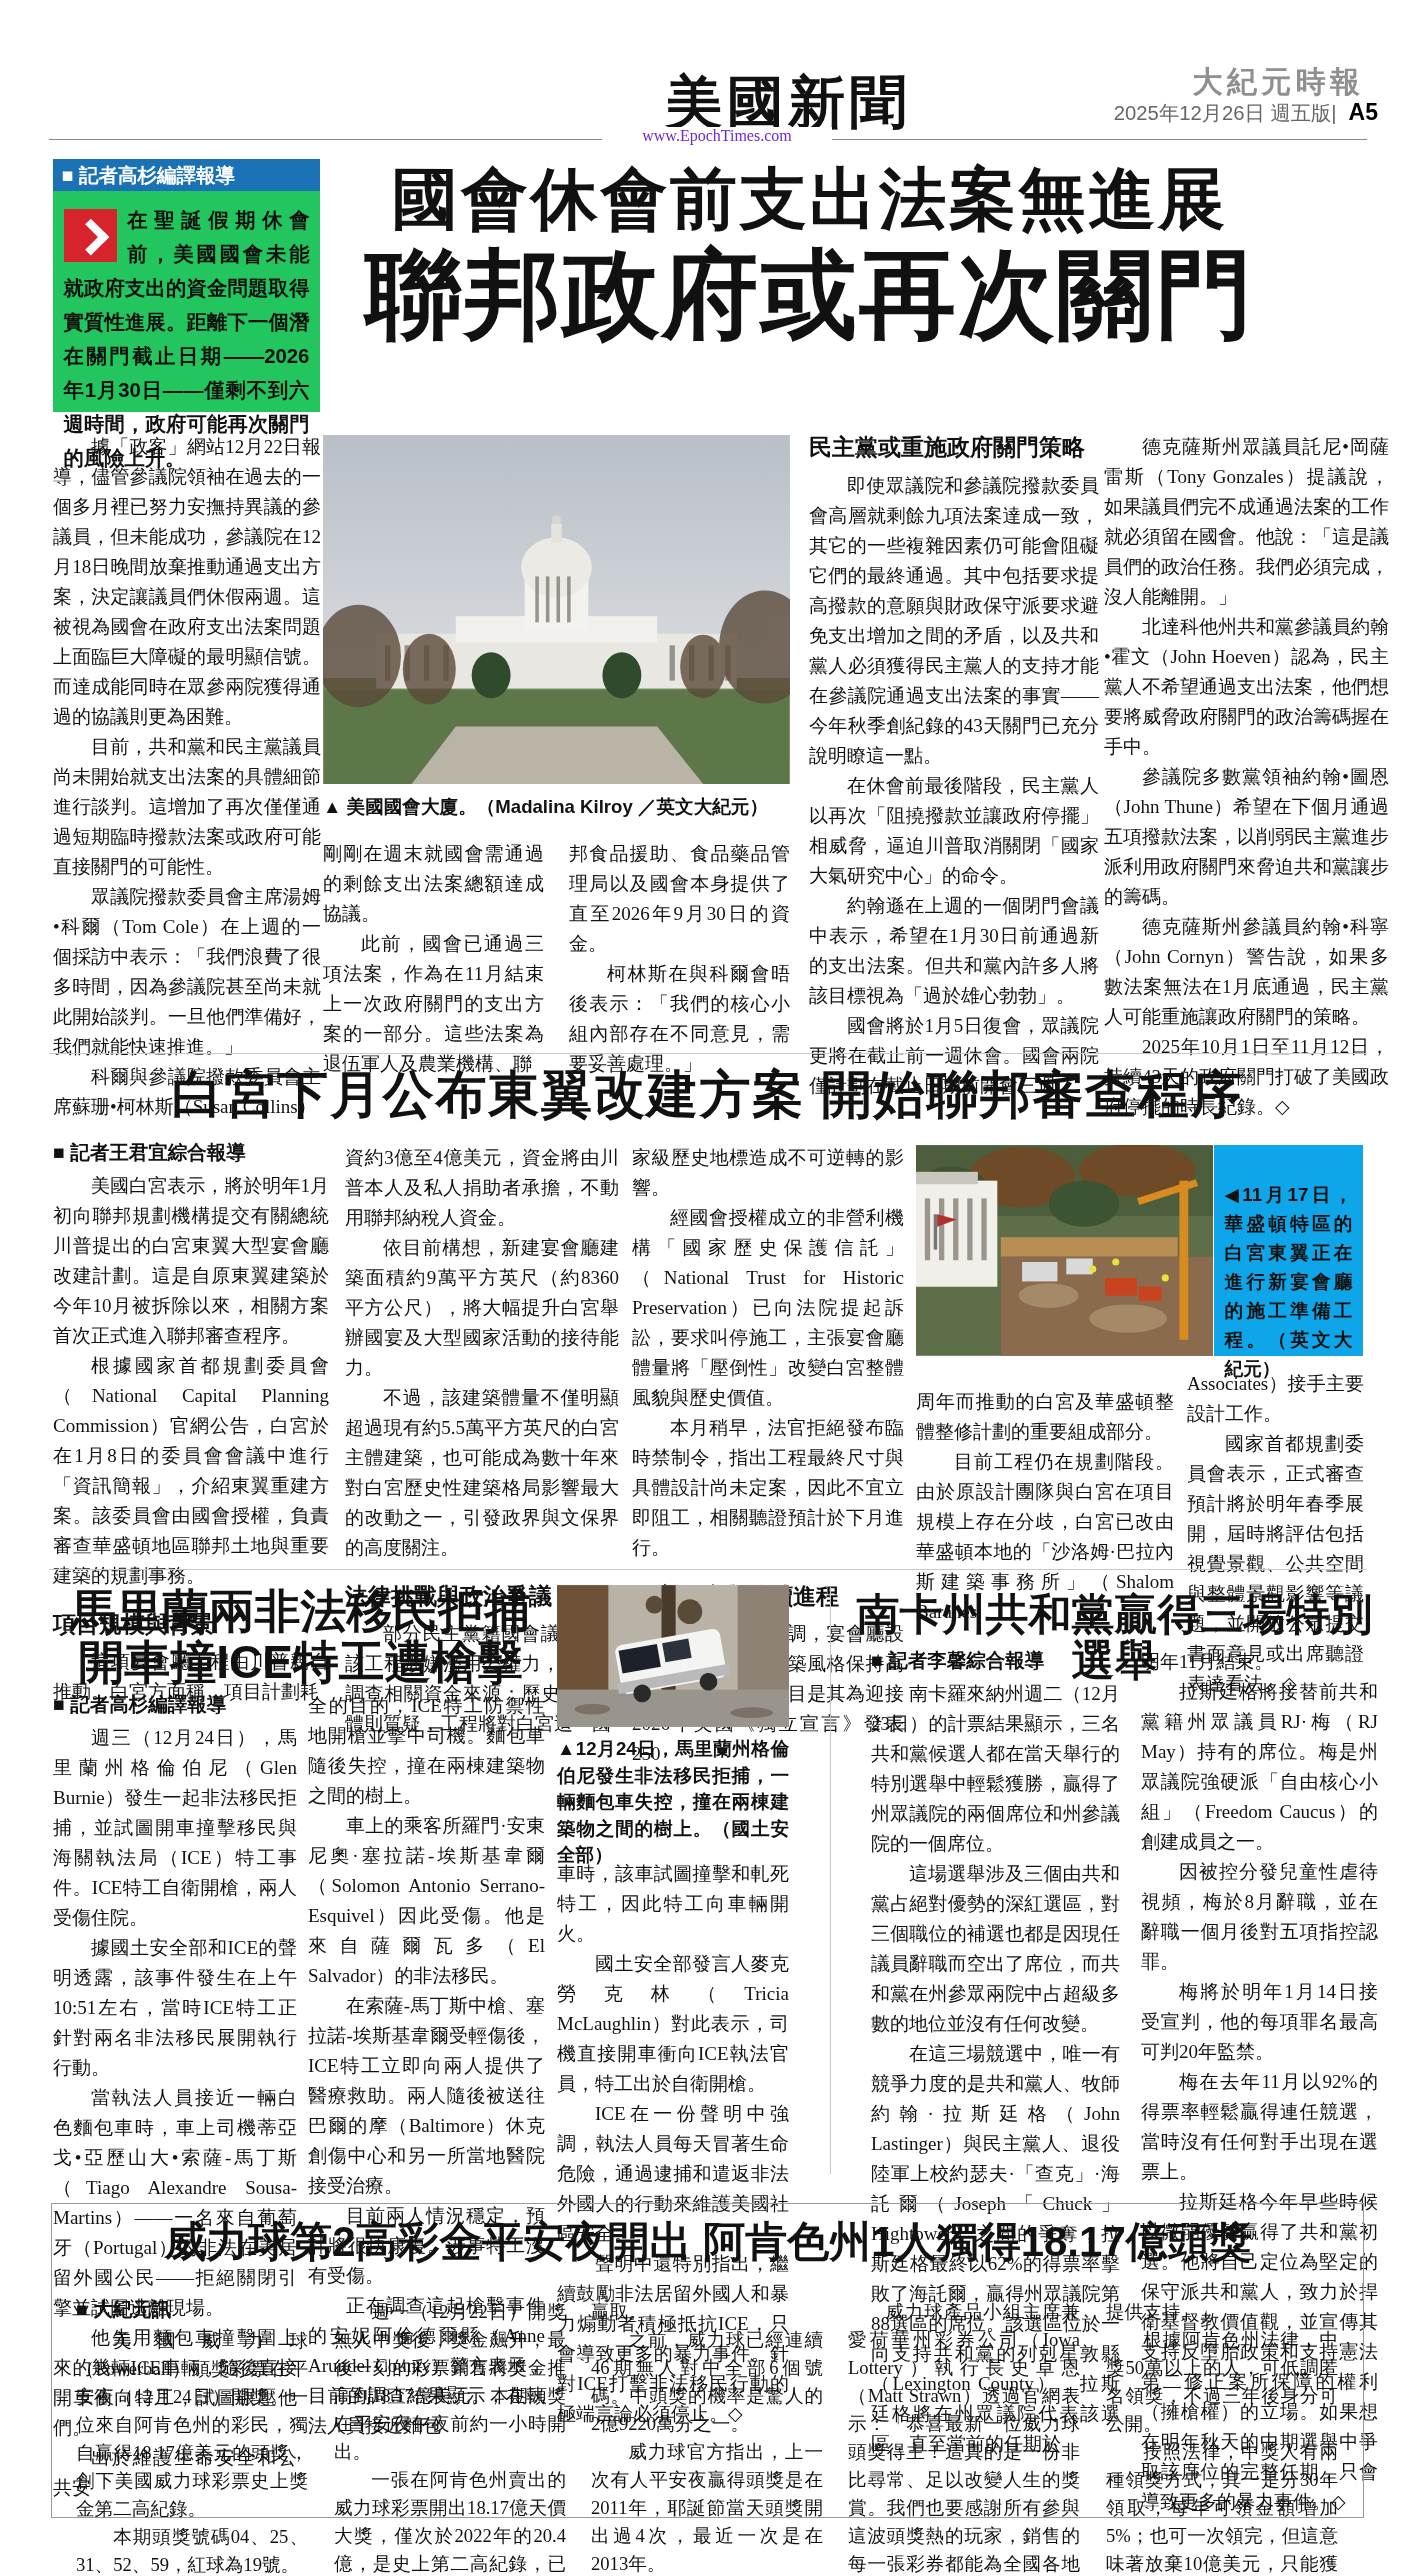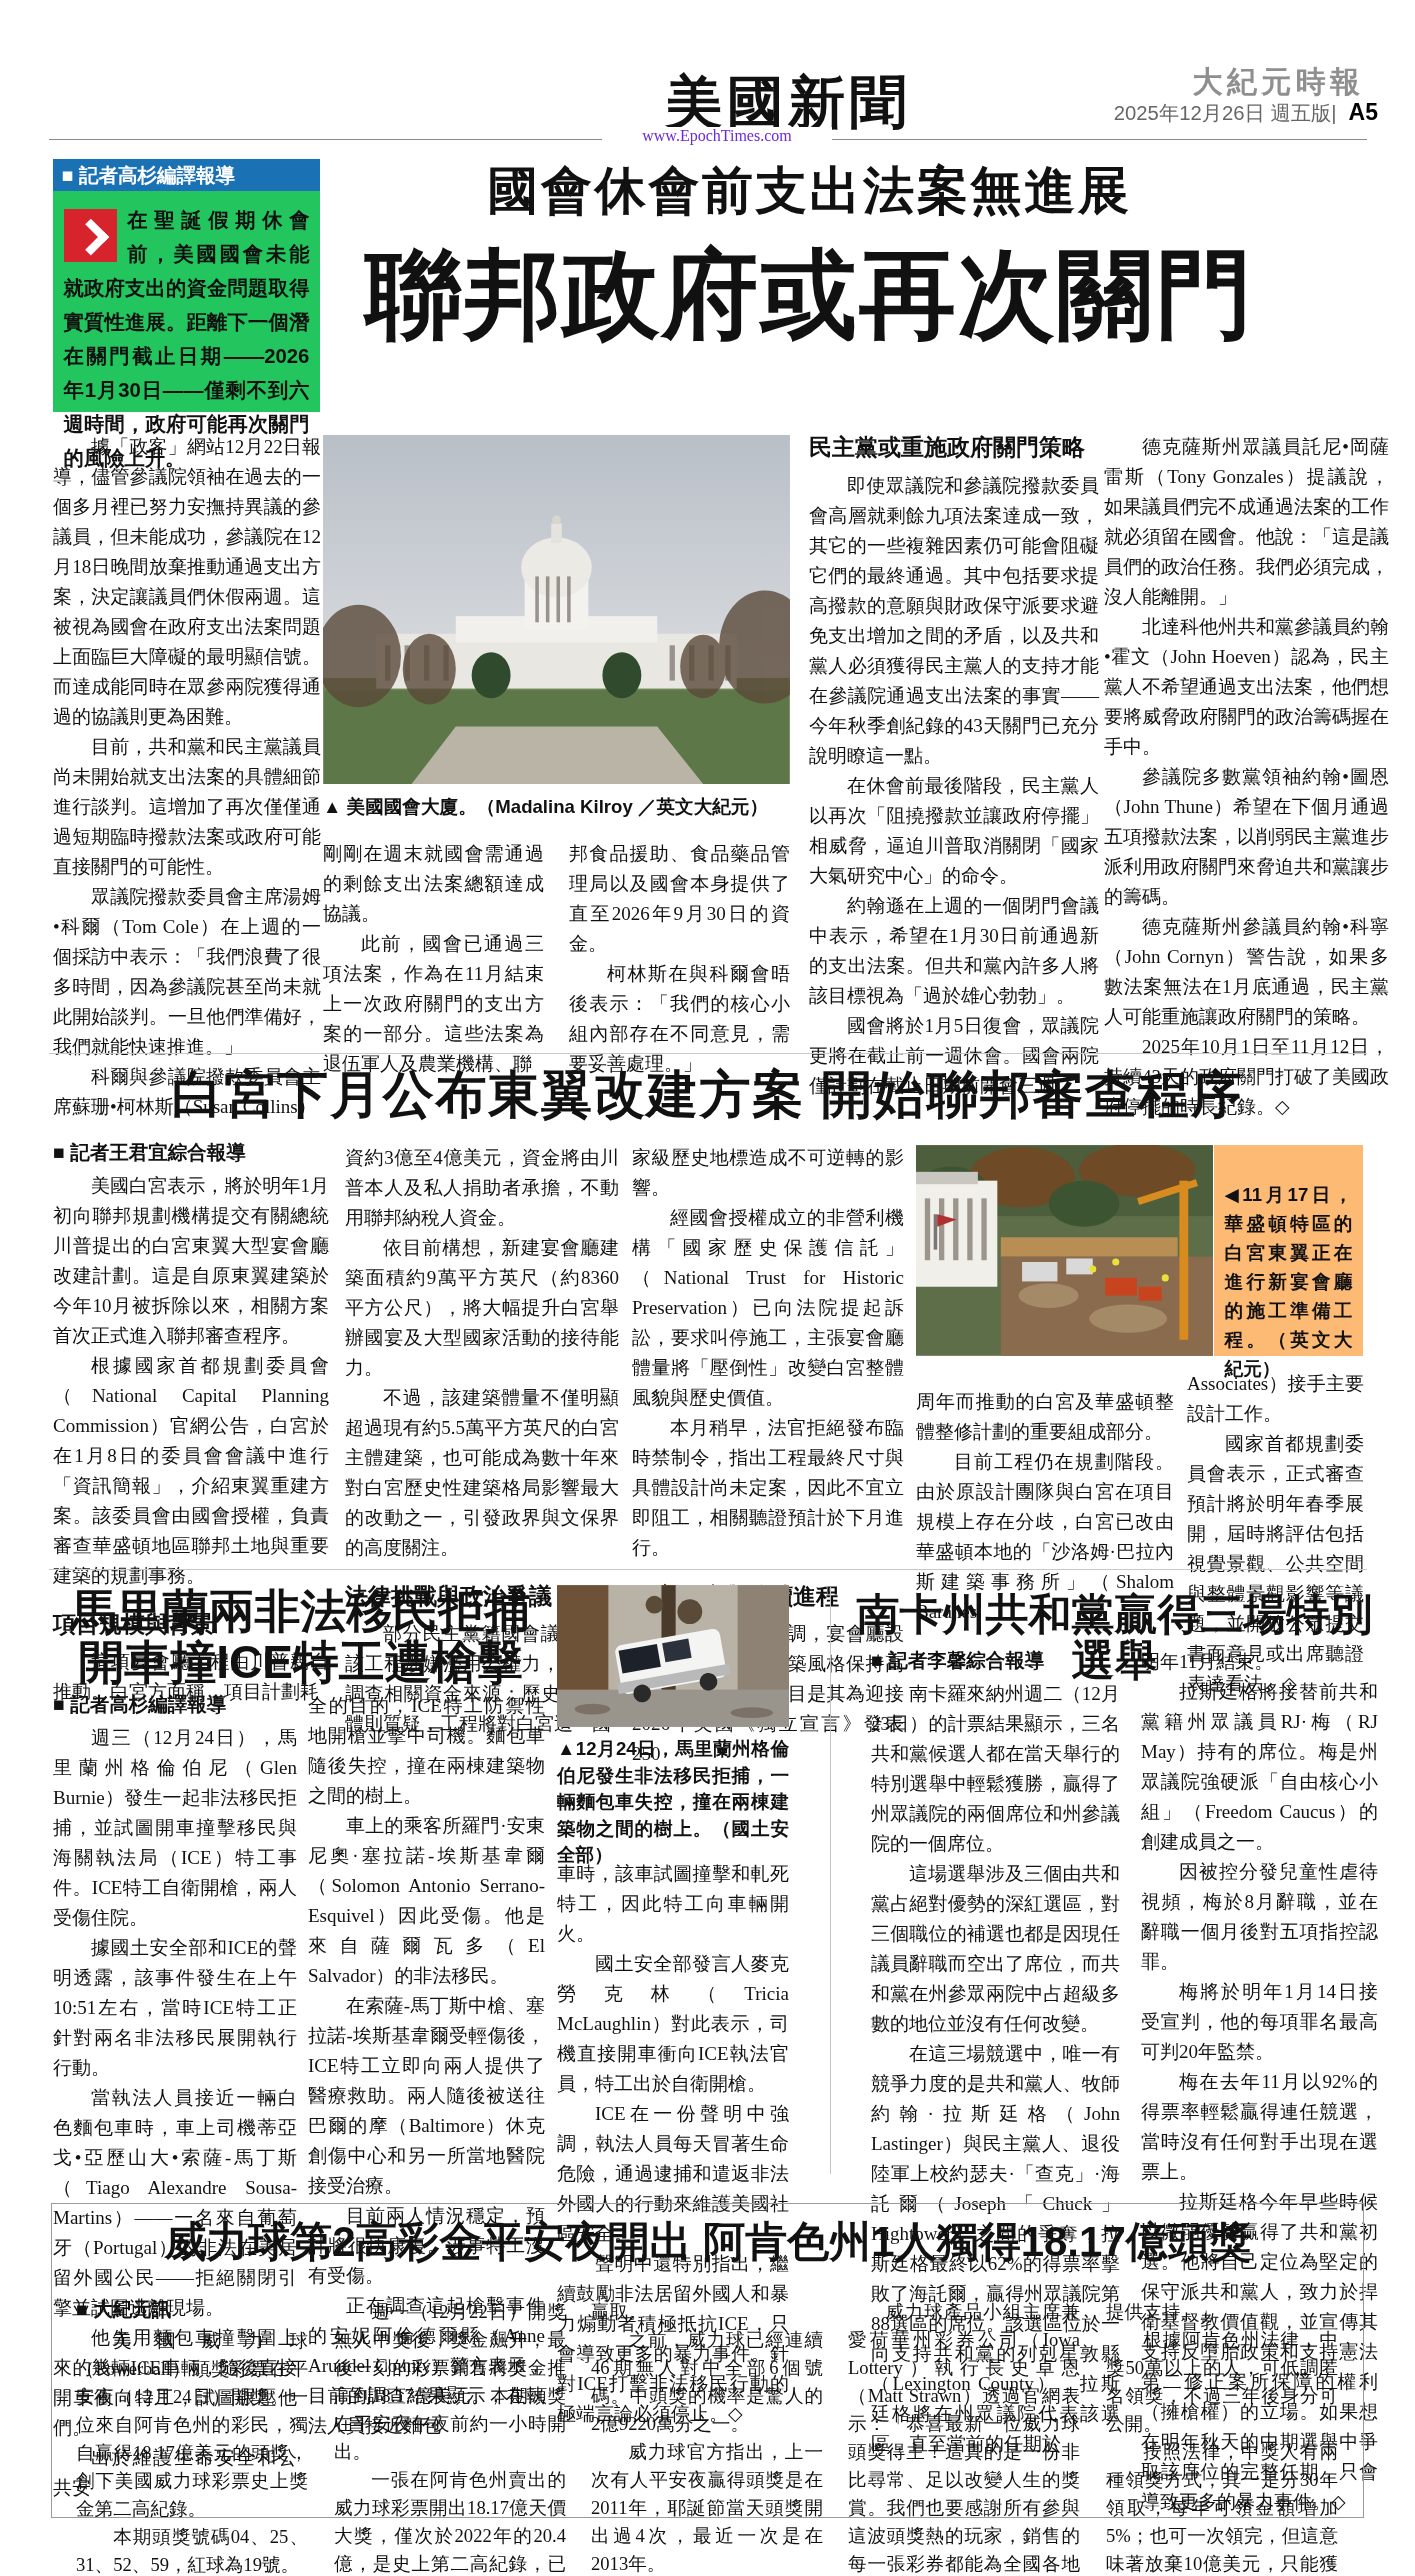--- a/index.html
+++ b/index.html
@@ -29,25 +29,25 @@
   .rule-h{border-top:1.8px solid #c9c9c9;}
   .rule-v{border-left:1.8px solid #c4c4c4;}
   
   #a1-bar{left:53px;top:159px;width:267px;height:32px;background:#1a72b4;color:#fff;
           font-size:19.5px;font-weight:700;line-height:32px;padding-left:8.8px;box-sizing:border-box;}
   #a1-box{left:53px;top:191px;width:267px;height:221px;background:#22c55e;box-sizing:border-box;padding:12.4px 10.6px 0 10.6px;}
   #a1-box .txt{font-size:20.3px;font-weight:700;line-height:34px;text-align:justify;}
   .arrow{width:53px;height:53px;background:#d7242c;float:left;margin:5.3px 10.6px 1.8px 0;position:relative;}
   .arrow:before{content:"";position:absolute;left:14px;top:15px;width:17.7px;height:17.7px;
                 border:solid #fff;border-width:8px 8px 0 0;transform:rotate(45deg);}
-  #a1-h1{left:332px;top:163px;width:955px;font-size:51px;letter-spacing:2.7px;}
+  #a1-h1{left:332px;top:163px;width:955px;font-size:67px;letter-spacing:2.7px;}
   #a1-h2{left:332px;top:244px;width:955px;font-size:97px;letter-spacing:1.8px;font-weight:900;}
   .photo{overflow:hidden;background:#ccc;}
   .photo svg{display:block;}
-  #a2-cap{background:#fdba74;box-sizing:border-box;padding:35px 10.6px 0 10.6px;}
+  #a2-cap{background:#0ea5e9;box-sizing:border-box;padding:35px 10.6px 0 10.6px;}
   #bot-box{left:51px;top:2203px;width:1313px;height:315px;border:1.8px solid #9a9a9a;box-sizing:border-box;}
 </style>
 </head>
 <body>
 
 <div id="page">
 
   <div class="abs sans" id="hdr-title">美國新聞</div>
   <div class="abs" id="hdr-rule"></div>
   <div class="abs serif" id="hdr-url">www.EpochTimes.com</div>

